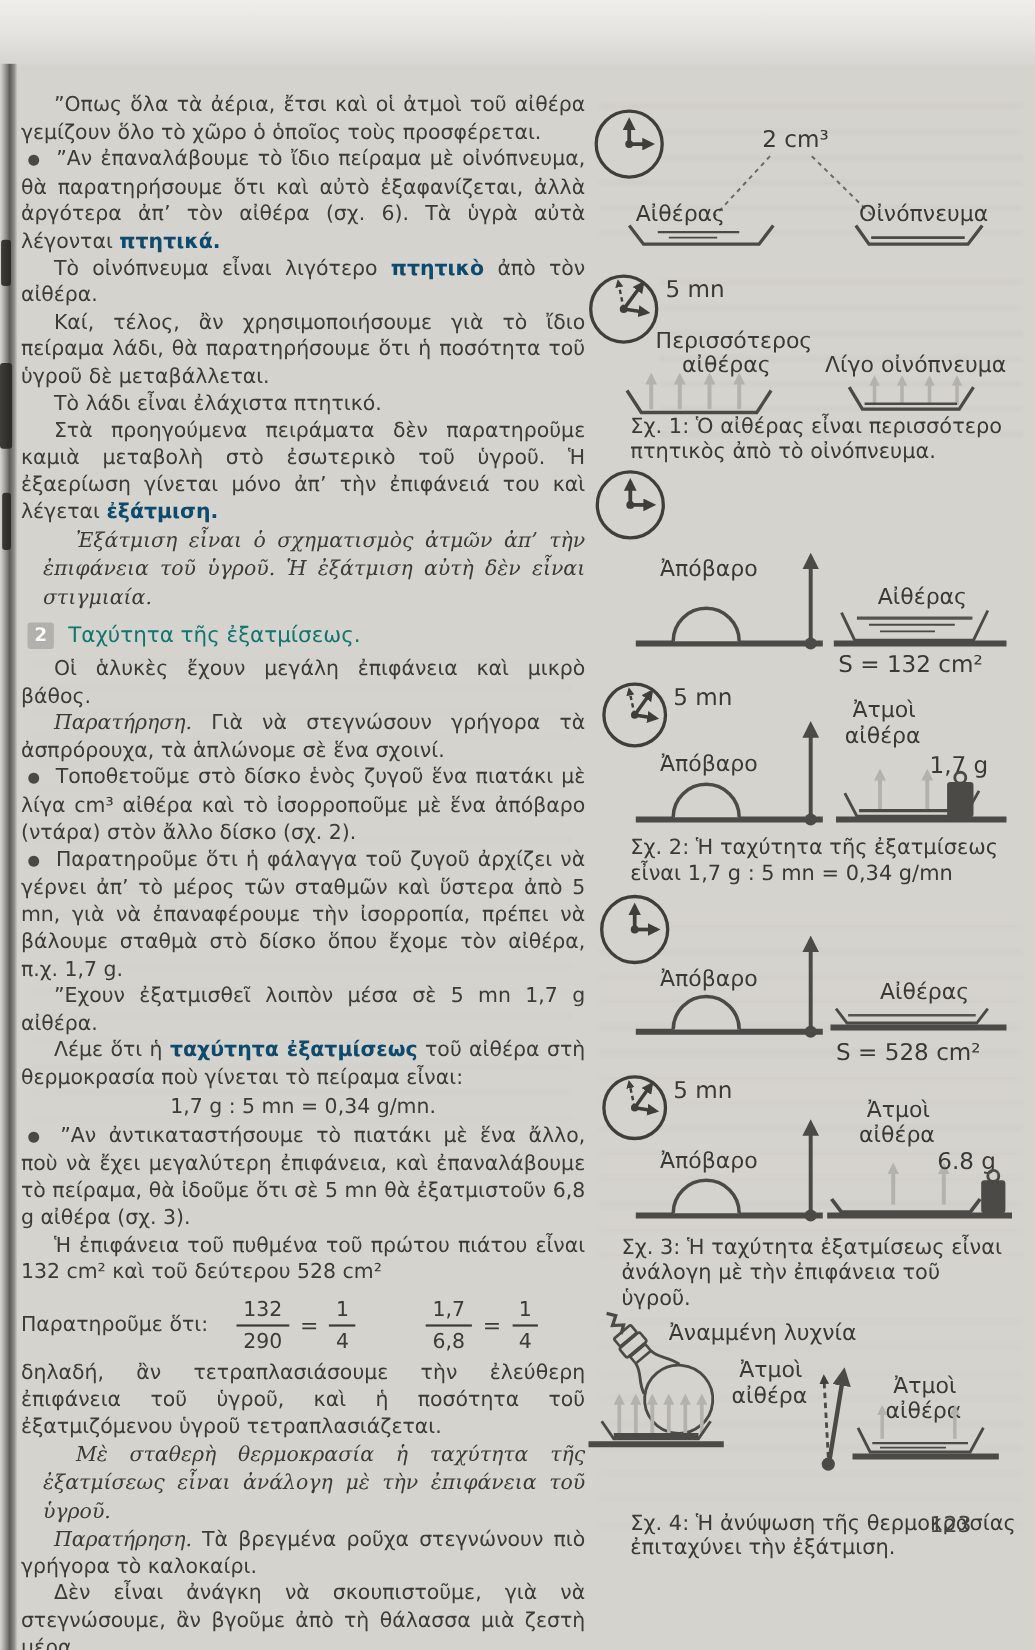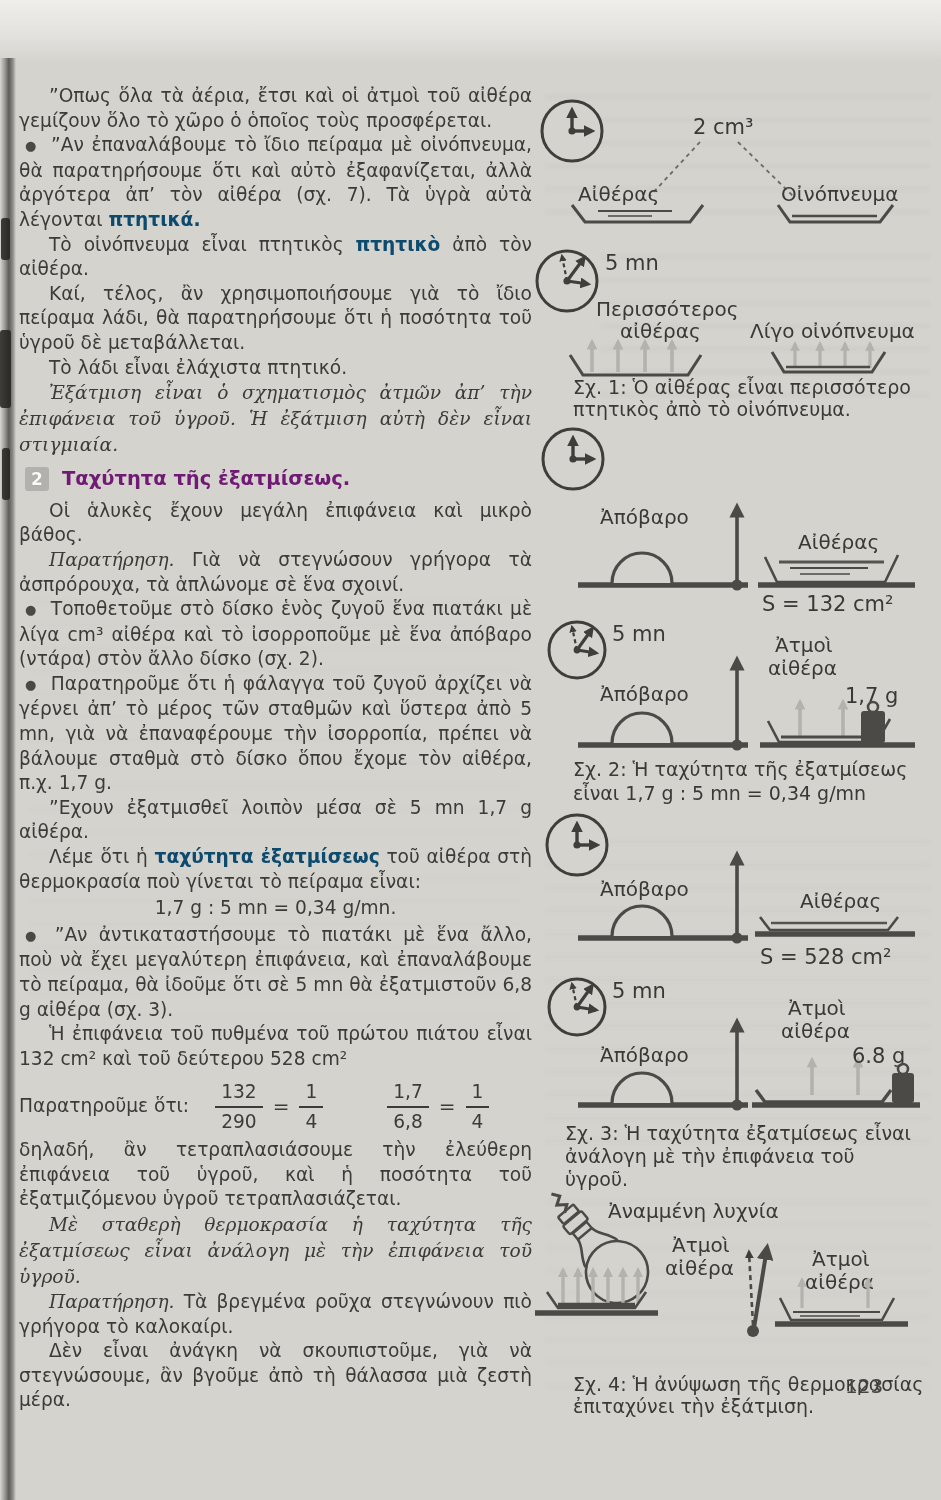--- a/index.html
+++ b/index.html
@@ -18,27 +18,27 @@
     background:repeating-linear-gradient(180deg,rgba(122,119,112,.14) 0 4px,rgba(122,119,112,0) 4px 23px);}
   .textcol{
     position:absolute;left:19px;top:84px;width:513px;z-index:1;
     font-size:18.6px;line-height:24.6px;text-align:justify;
   }
   .para{margin:0;text-indent:30px;}
   .para.noind{text-indent:0;}
   .para.bullet{text-indent:6px;}
   .dot{font-size:13px;color:#4a4945;margin-right:13px;vertical-align:1px;}
   b{color:#0c4a6e;}
-  .ital{font-family:"DejaVu Serif",serif;font-style:italic;line-height:26px;}
+  .ital{font-family:"DejaVu Serif",serif;font-style:italic;line-height:26px;margin-left:20px;}
   .ital-lead{font-family:"DejaVu Serif",serif;font-style:italic;}
   .heading{display:flex;align-items:center;margin:9px 0 7px 0;}
   .numbox{width:24px;height:24px;background:#b2b1ad;color:#fbfaf7;border-radius:3px;
     font-weight:bold;font-size:17px;line-height:24px;text-align:center;margin:0 13px 0 6px;
     text-shadow:0 0 1px #8b8a86;}
-  .headtxt{font-weight:bold;font-size:19.5px;color:#701a75;}
+  .headtxt{font-weight:normal;font-size:19.5px;color:#0f766e;}
   .formula{text-align:center;text-indent:0;margin:2px 0;}
   .fracrow{display:flex;align-items:center;margin:10px 0 6px 0;text-indent:0;}
   .fraclabel{margin-right:26px;}
   .frac{display:inline-block;text-align:left;line-height:1.15;}
   .frac .num{display:block;padding:0 6px 3px 6px;}
   .frac .den{display:block;border-top:2.2px solid #3c3b38;padding:3px 6px 0 6px;}
   .eqsign{margin:0 10px;font-size:20px;}
   .gap2{width:64px;}
   .pagenum{position:absolute;left:845px;top:1374px;font-size:20px;color:#454441;z-index:1;}
   .figsvg{position:absolute;left:530px;top:85px;z-index:1;}
@@ -53,24 +53,25 @@
 <div class="edge-blob" style="left:0px;top:330px;width:11px;height:78px;"></div>
 <div class="edge-blob" style="left:2px;top:448px;width:8px;height:52px;"></div>
 <div class="ghost" style="left:545px;top:95px;width:385px;height:130px;"></div>
 <div class="ghost" style="left:600px;top:255px;width:330px;height:160px;"></div>
 <div class="ghost" style="left:545px;top:840px;width:385px;height:310px;opacity:.35;"></div>
 <div class="ghost" style="left:545px;top:1200px;width:385px;height:190px;opacity:.3;"></div>
 <div class="ghost" style="left:30px;top:600px;width:490px;height:420px;opacity:.18;"></div>
 
 <div class="textcol">
   <p class="para"><span>”Οπως ὅλα τὰ ἀέρια, ἔτσι καὶ οἱ ἀτμοὶ τοῦ αἰθέρα γεμίζουν ὅλο τὸ χῶρο ὁ ὁποῖος τοὺς προσφέρεται.</span></p>
-  <p class="para bullet"><span class="dot">●</span><span>”Αν ἐπαναλάβουμε τὸ ἴδιο πείραμα μὲ οἰνόπνευμα, θὰ παρατηρήσουμε ὅτι καὶ αὐτὸ ἐξαφανίζεται, ἀλλὰ ἀργότερα ἀπ’ τὸν αἰθέρα (σχ. 7). Τὰ ὑγρὰ αὐτὰ λέγονται </span><b>πτητικά.</b></p>
-  <p class="para"><span>Τὸ οἰνόπνευμα εἶναι πτητικὸς </span><b>πτητικὸ</b><span> ἀπὸ τὸν αἰθέρα.</span></p>
+  <p class="para bullet"><span class="dot">●</span><span>”Αν ἐπαναλάβουμε τὸ ἴδιο πείραμα μὲ οἰνόπνευμα, θὰ παρατηρήσουμε ὅτι καὶ αὐτὸ ἐξαφανίζεται, ἀλλὰ ἀργότερα ἀπ’ τὸν αἰθέρα (σχ. 6). Τὰ ὑγρὰ αὐτὰ λέγονται </span><b>πτητικά.</b></p>
+  <p class="para"><span>Τὸ οἰνόπνευμα εἶναι λιγότερο </span><b>πτητικὸ</b><span> ἀπὸ τὸν αἰθέρα.</span></p>
   <p class="para"><span>Καί, τέλος, ἂν χρησιμοποιήσουμε γιὰ τὸ ἴδιο πείραμα λάδι, θὰ παρατηρήσουμε ὅτι ἡ ποσότητα τοῦ ὑγροῦ δὲ μεταβάλλεται.</span></p>
   <p class="para"><span>Τὸ λάδι εἶναι ἐλάχιστα πτητικό.</span></p>
+  <p class="para"><span>Στὰ προηγούμενα πειράματα δὲν παρατηροῦμε καμιὰ μεταβολὴ στὸ ἐσωτερικὸ τοῦ ὑγροῦ. Ἡ ἐξαερίωση γίνεται μόνο ἀπ’ τὴν ἐπιφάνειά του καὶ λέγεται </span><b>ἐξάτμιση.</b></p>
   <p class="para ital"><span>Ἐξάτμιση εἶναι ὁ σχηματισμὸς ἀτμῶν ἀπ’ τὴν ἐπιφάνεια τοῦ ὑγροῦ. Ἡ ἐξάτμιση αὐτὴ δὲν εἶναι στιγμιαία.</span></p>
 
   <div class="heading">
     <span class="numbox">2</span>
     <span class="headtxt">Ταχύτητα τῆς ἐξατμίσεως.</span>
   </div>
 
   <p class="para"><span>Οἱ ἁλυκὲς ἔχουν μεγάλη ἐπιφάνεια καὶ μικρὸ βάθος.</span></p>
   <p class="para"><span class="ital-lead">Παρατήρηση.</span><span> Γιὰ νὰ στεγνώσουν γρήγορα τὰ ἀσπρόρουχα, τὰ ἁπλώνομε σὲ ἕνα σχοινί.</span></p>
   <p class="para bullet"><span class="dot">●</span><span>Τοποθετοῦμε στὸ δίσκο ἑνὸς ζυγοῦ ἕνα πιατάκι μὲ λίγα cm³ αἰθέρα καὶ τὸ ἰσορροποῦμε μὲ ἕνα ἀπόβαρο (ντάρα) στὸν ἄλλο δίσκο (σχ. 2).</span></p>

